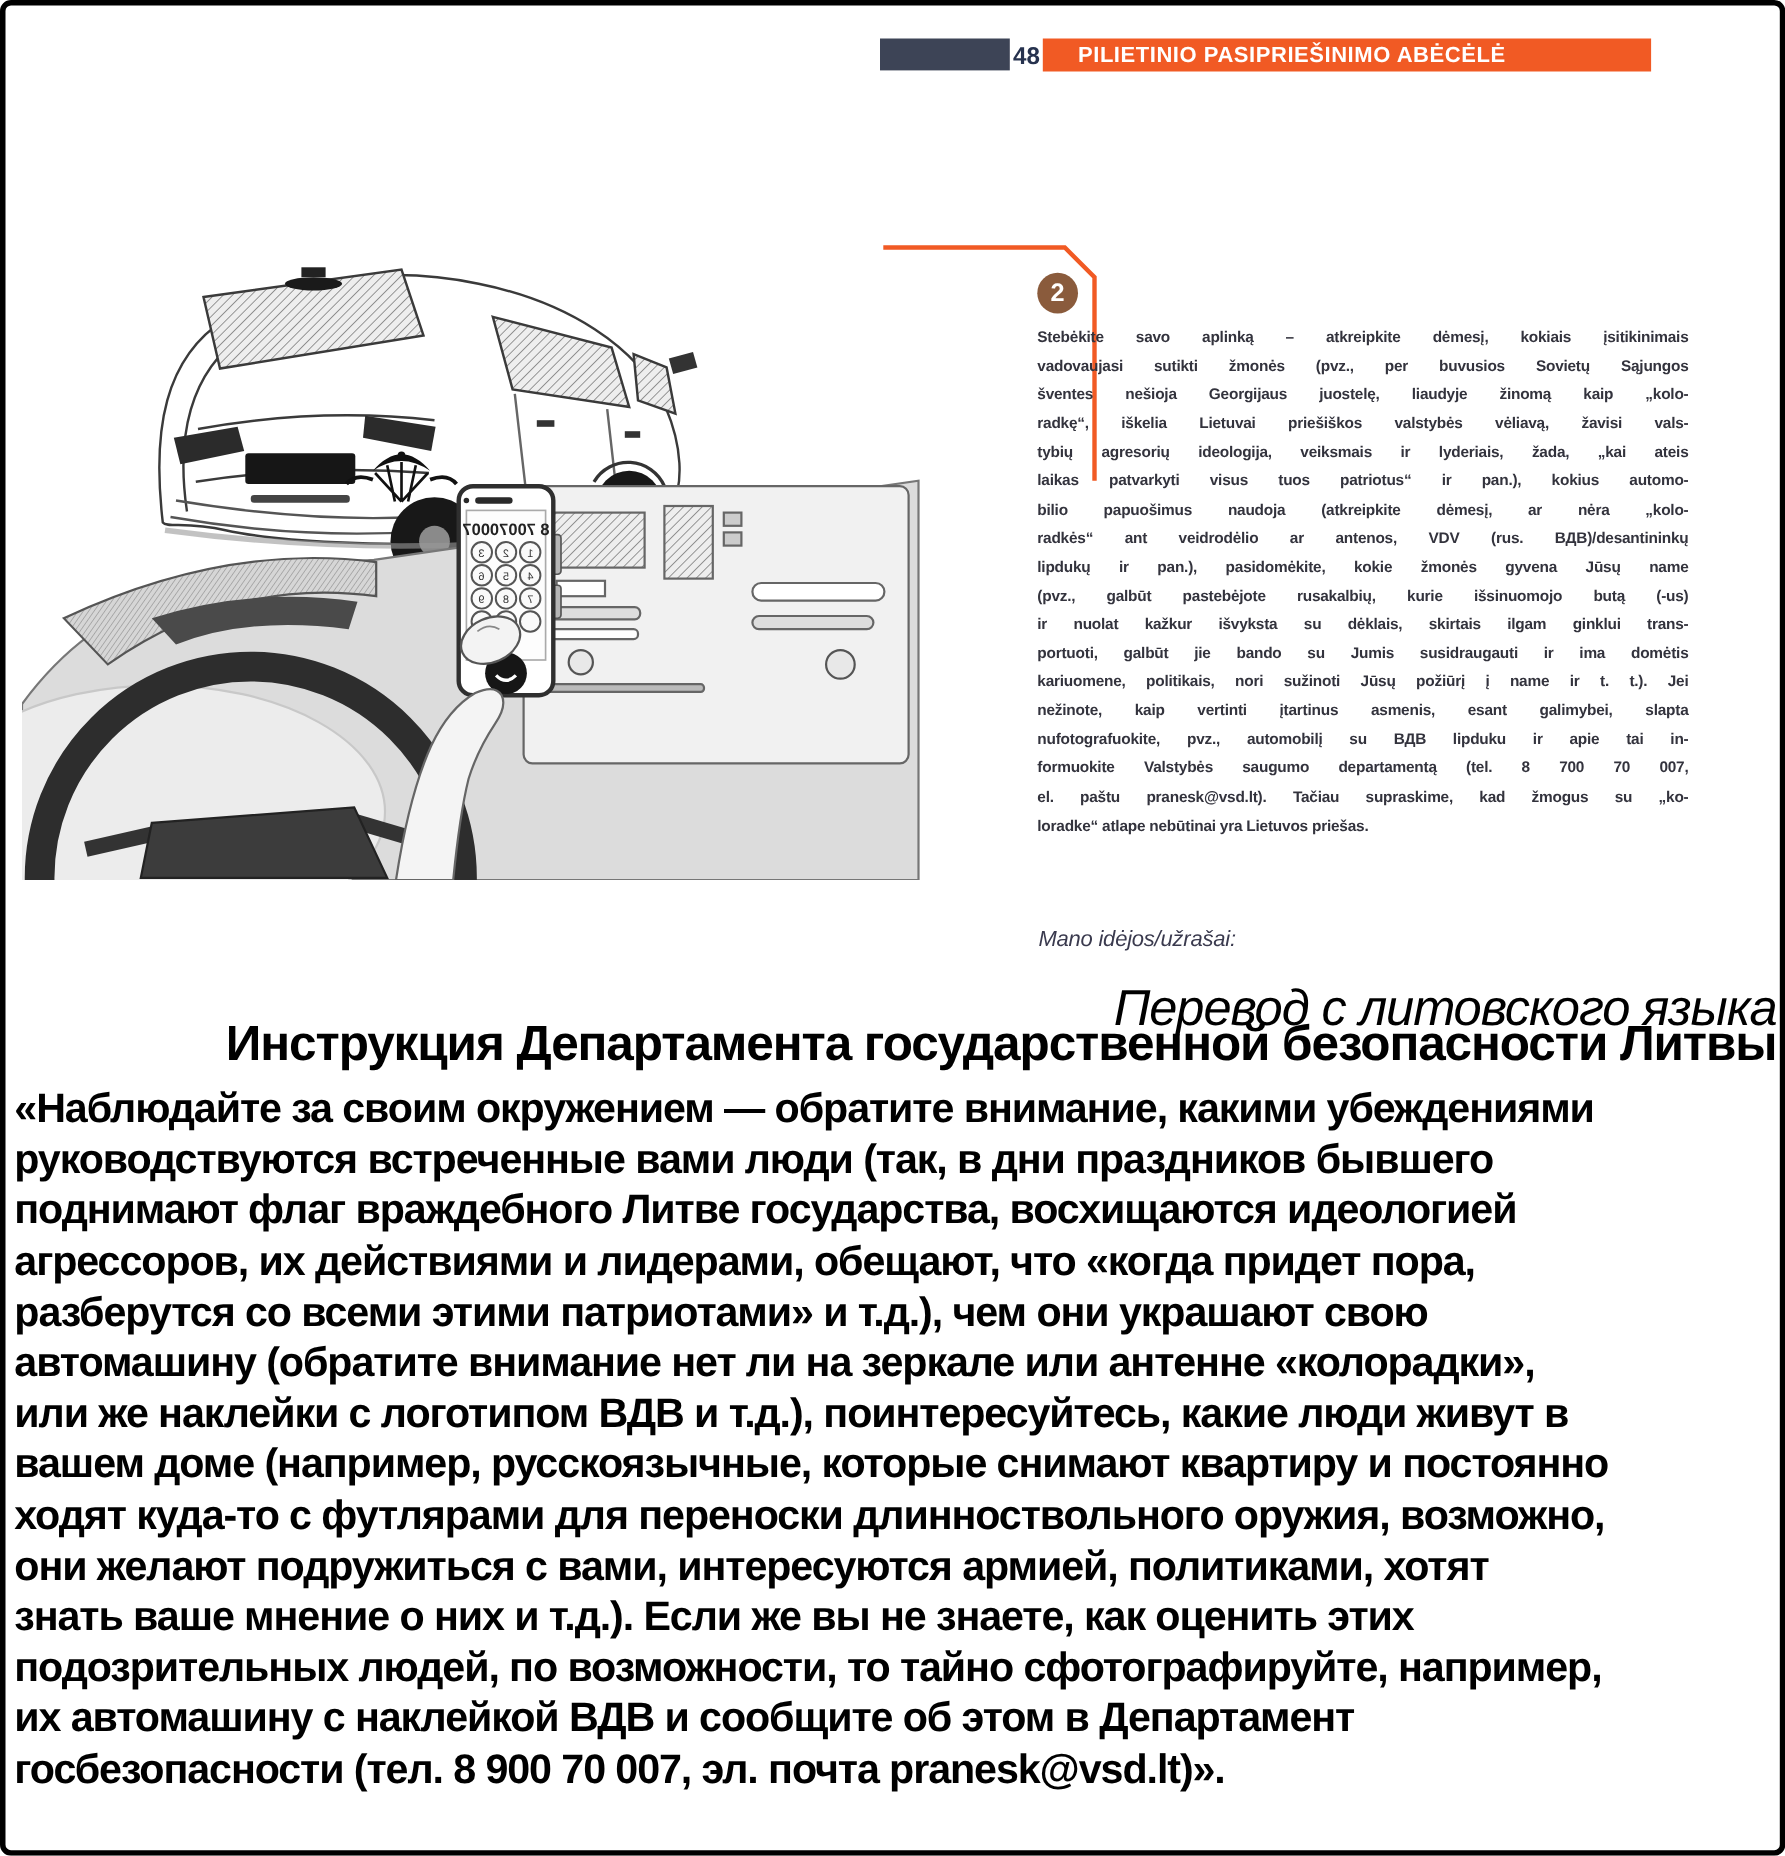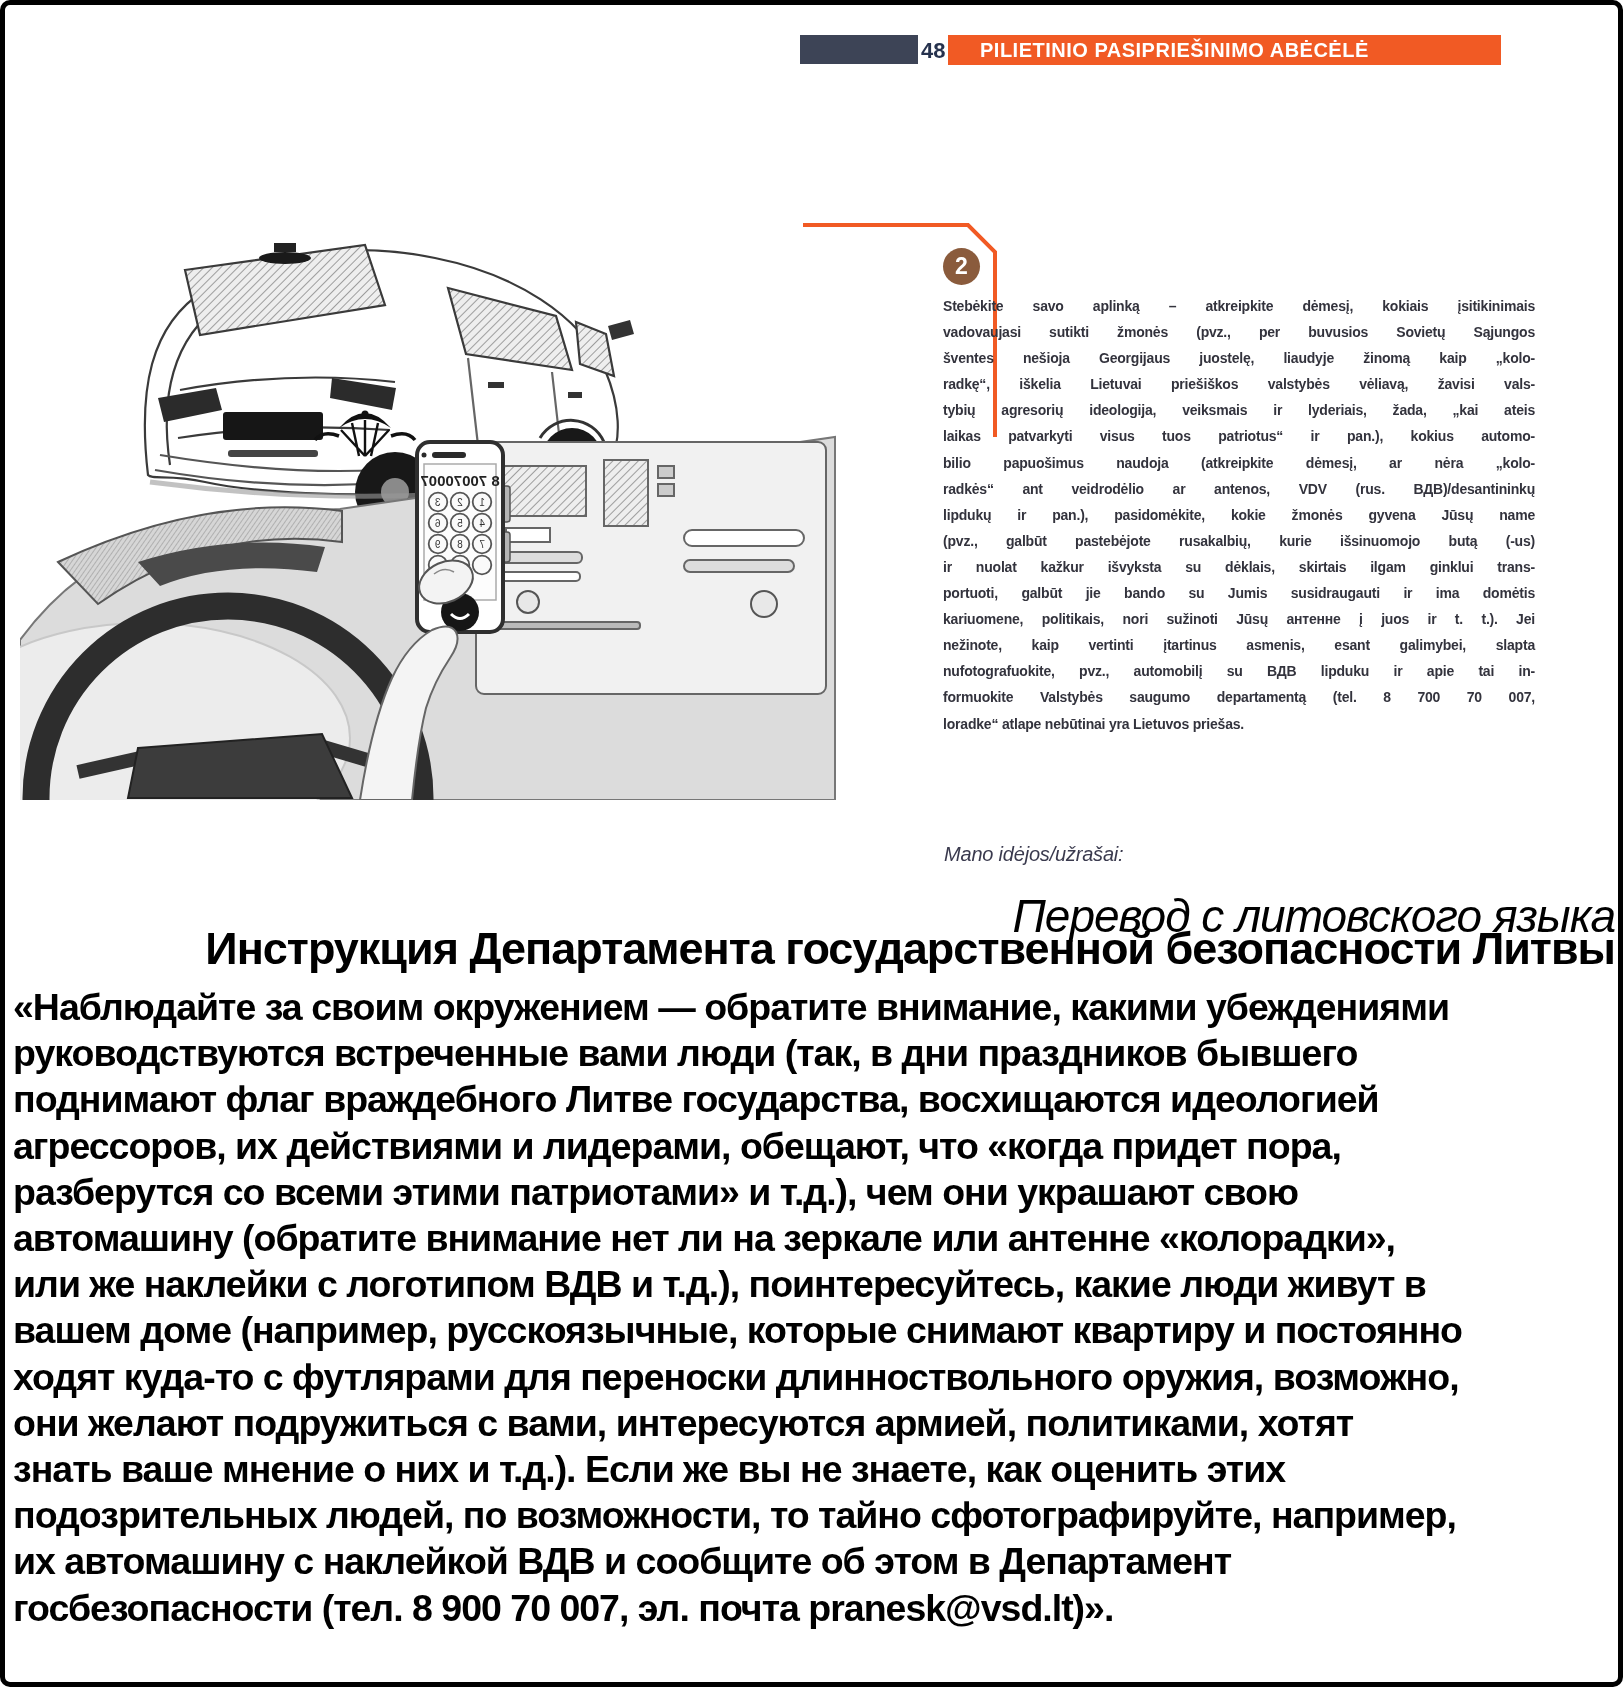--- a/index.html
+++ b/index.html
@@ -192,24 +192,25 @@
       <div class="lt-line">šventes nešioja Georgijaus juostelę, liaudyje žinomą kaip „kolo-</div>
       <div class="lt-line">radkę“, iškelia Lietuvai priešiškos valstybės vėliavą, žavisi vals-</div>
       <div class="lt-line">tybių agresorių ideologija, veiksmais ir lyderiais, žada, „kai ateis</div>
       <div class="lt-line">laikas patvarkyti visus tuos patriotus“ ir pan.), kokius automo-</div>
       <div class="lt-line">bilio papuošimus naudoja (atkreipkite dėmesį, ar nėra „kolo-</div>
       <div class="lt-line">radkės“ ant veidrodėlio ar antenos, VDV (rus. ВДВ)/desantininkų</div>
       <div class="lt-line">lipdukų ir pan.), pasidomėkite, kokie žmonės gyvena Jūsų name</div>
       <div class="lt-line">(pvz., galbūt pastebėjote rusakalbių, kurie išsinuomojo butą (-us)</div>
       <div class="lt-line">ir nuolat kažkur išvyksta su dėklais, skirtais ilgam ginklui trans-</div>
       <div class="lt-line">portuoti, galbūt jie bando su Jumis susidraugauti ir ima domėtis</div>
-      <div class="lt-line">kariuomene, politikais, nori sužinoti Jūsų антенне į juos ir t. t.). Jei</div>
+      <div class="lt-line">kariuomene, politikais, nori sužinoti Jūsų požiūrį į name ir t. t.). Jei</div>
       <div class="lt-line">nežinote, kaip vertinti įtartinus asmenis, esant galimybei, slapta</div>
       <div class="lt-line">nufotografuokite, pvz., automobilį su ВДВ lipduku ir apie tai in-</div>
       <div class="lt-line">formuokite Valstybės saugumo departamentą (tel. 8 700 70 007,</div>
+      <div class="lt-line">el. paštu pranesk@vsd.lt). Tačiau supraskime, kad žmogus su „ko-</div>
       <div class="lt-line">loradke“ atlape nebūtinai yra Lietuvos priešas.</div>
     </div>
 
   <div class="notes-label">Mano idėjos/užrašai:</div>
 
   <div class="ru-lang-note">Перевод с литовского языка</div>
   <div class="ru-title">Инструкция Департамента государственной безопасности Литвы</div>
   <div class="ru-body">
       <div class="ru-line">«Наблюдайте за своим окружением — обратите внимание, какими убеждениями</div>
       <div class="ru-line">руководствуются встреченные вами люди (так, в дни праздников бывшего</div>

